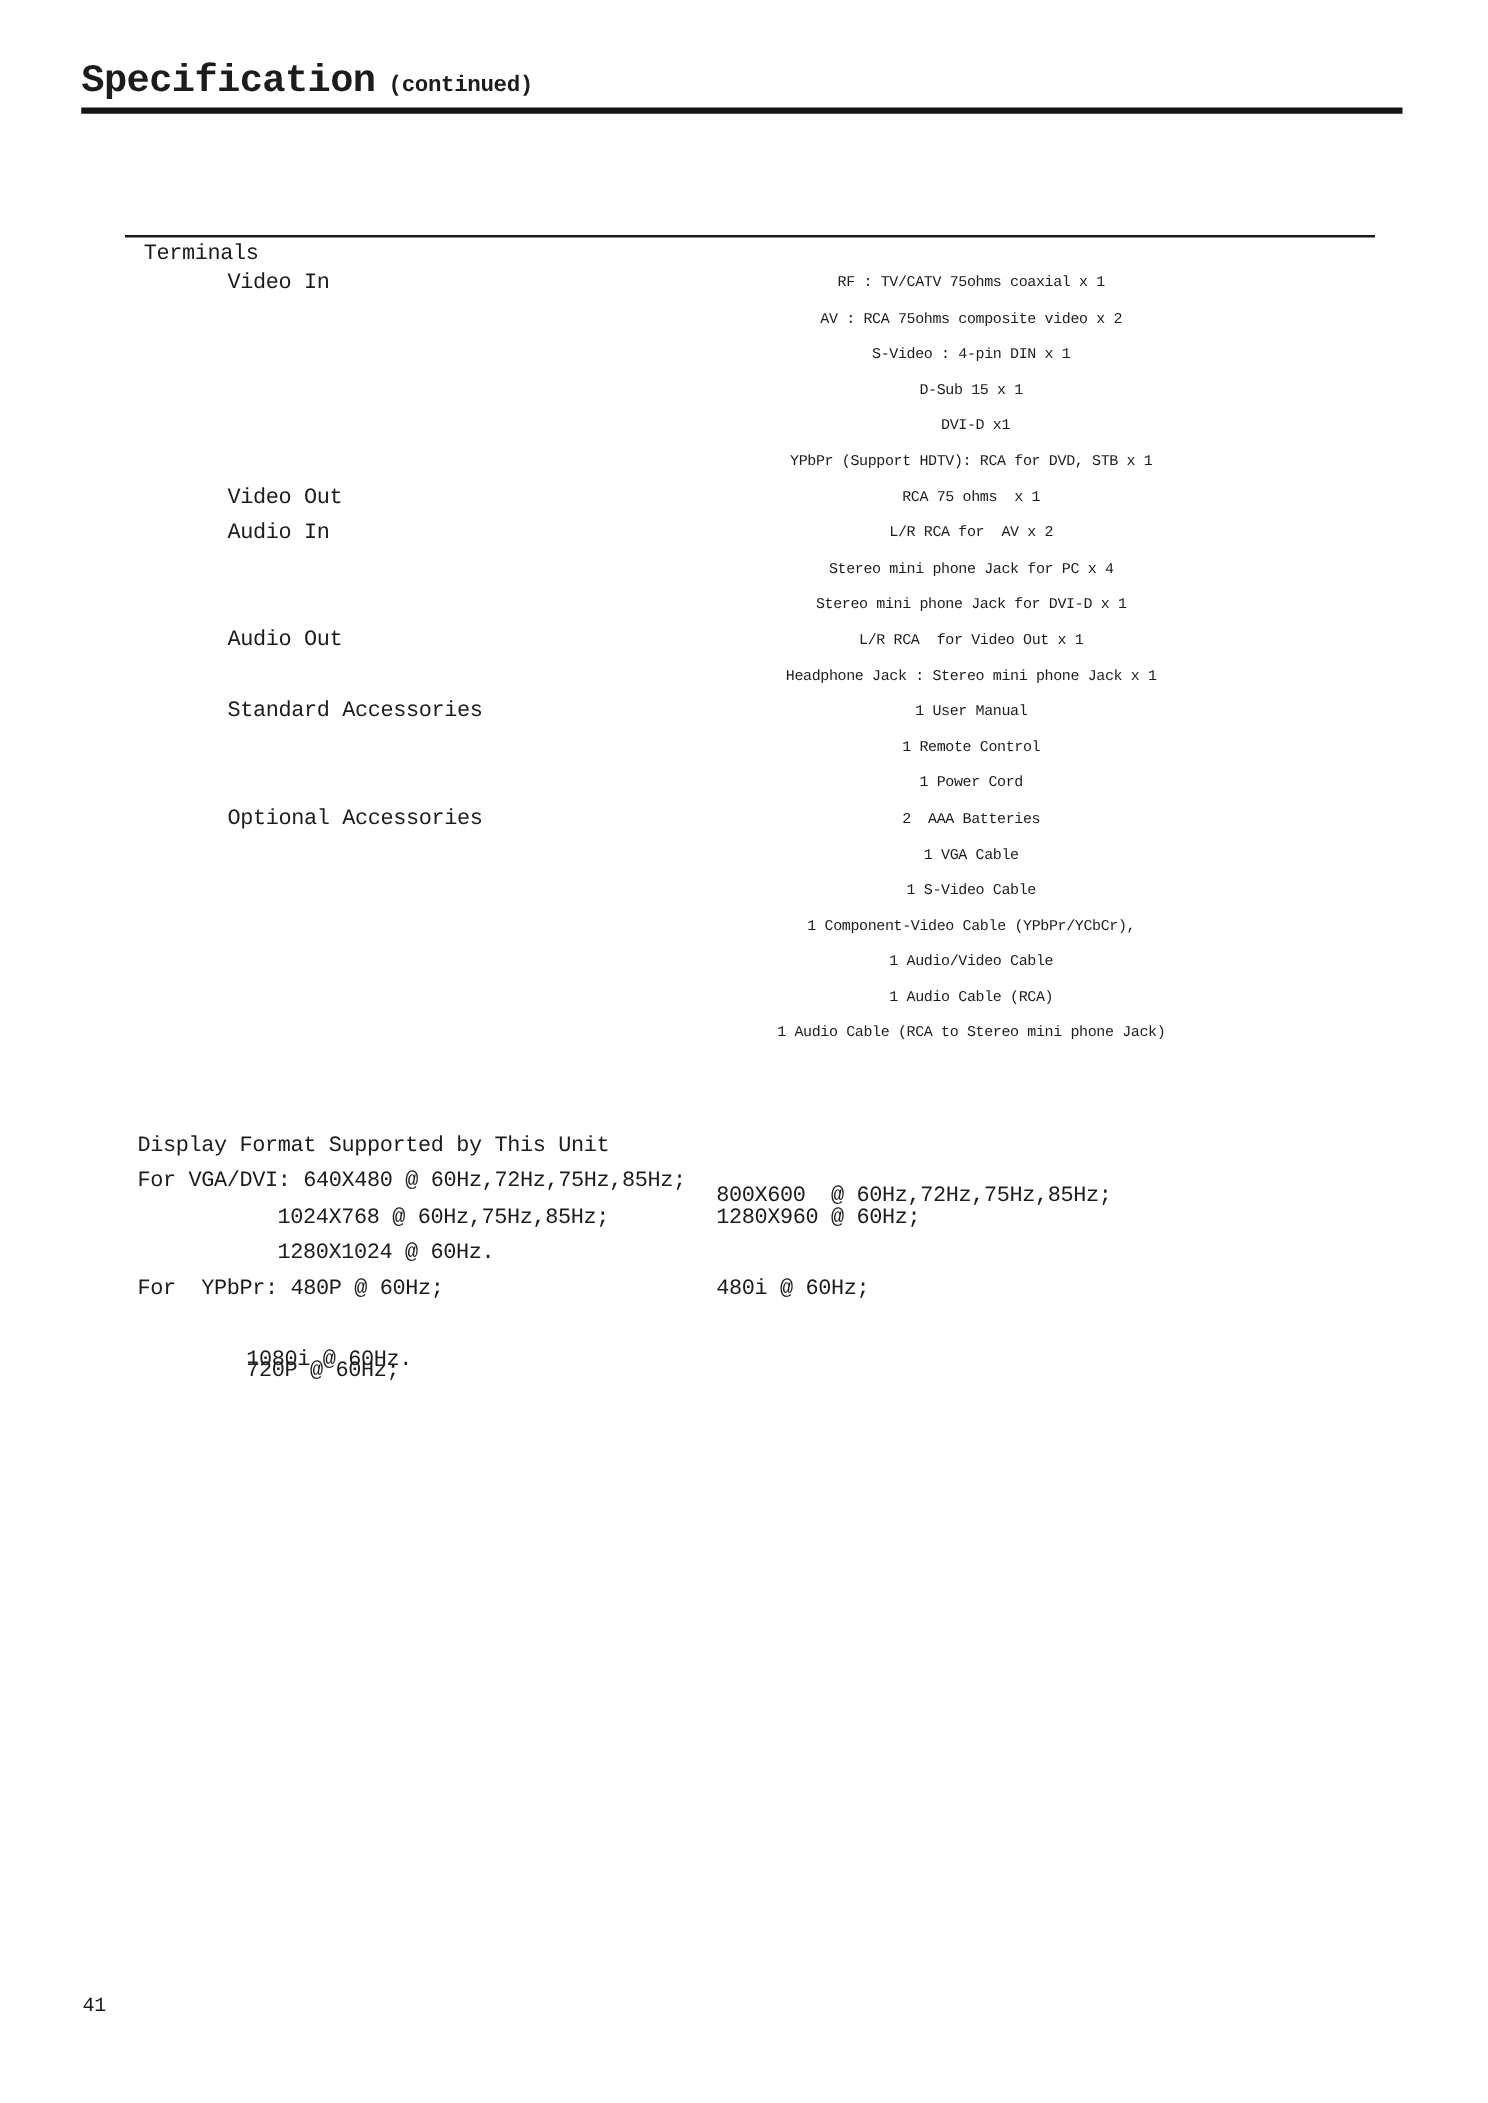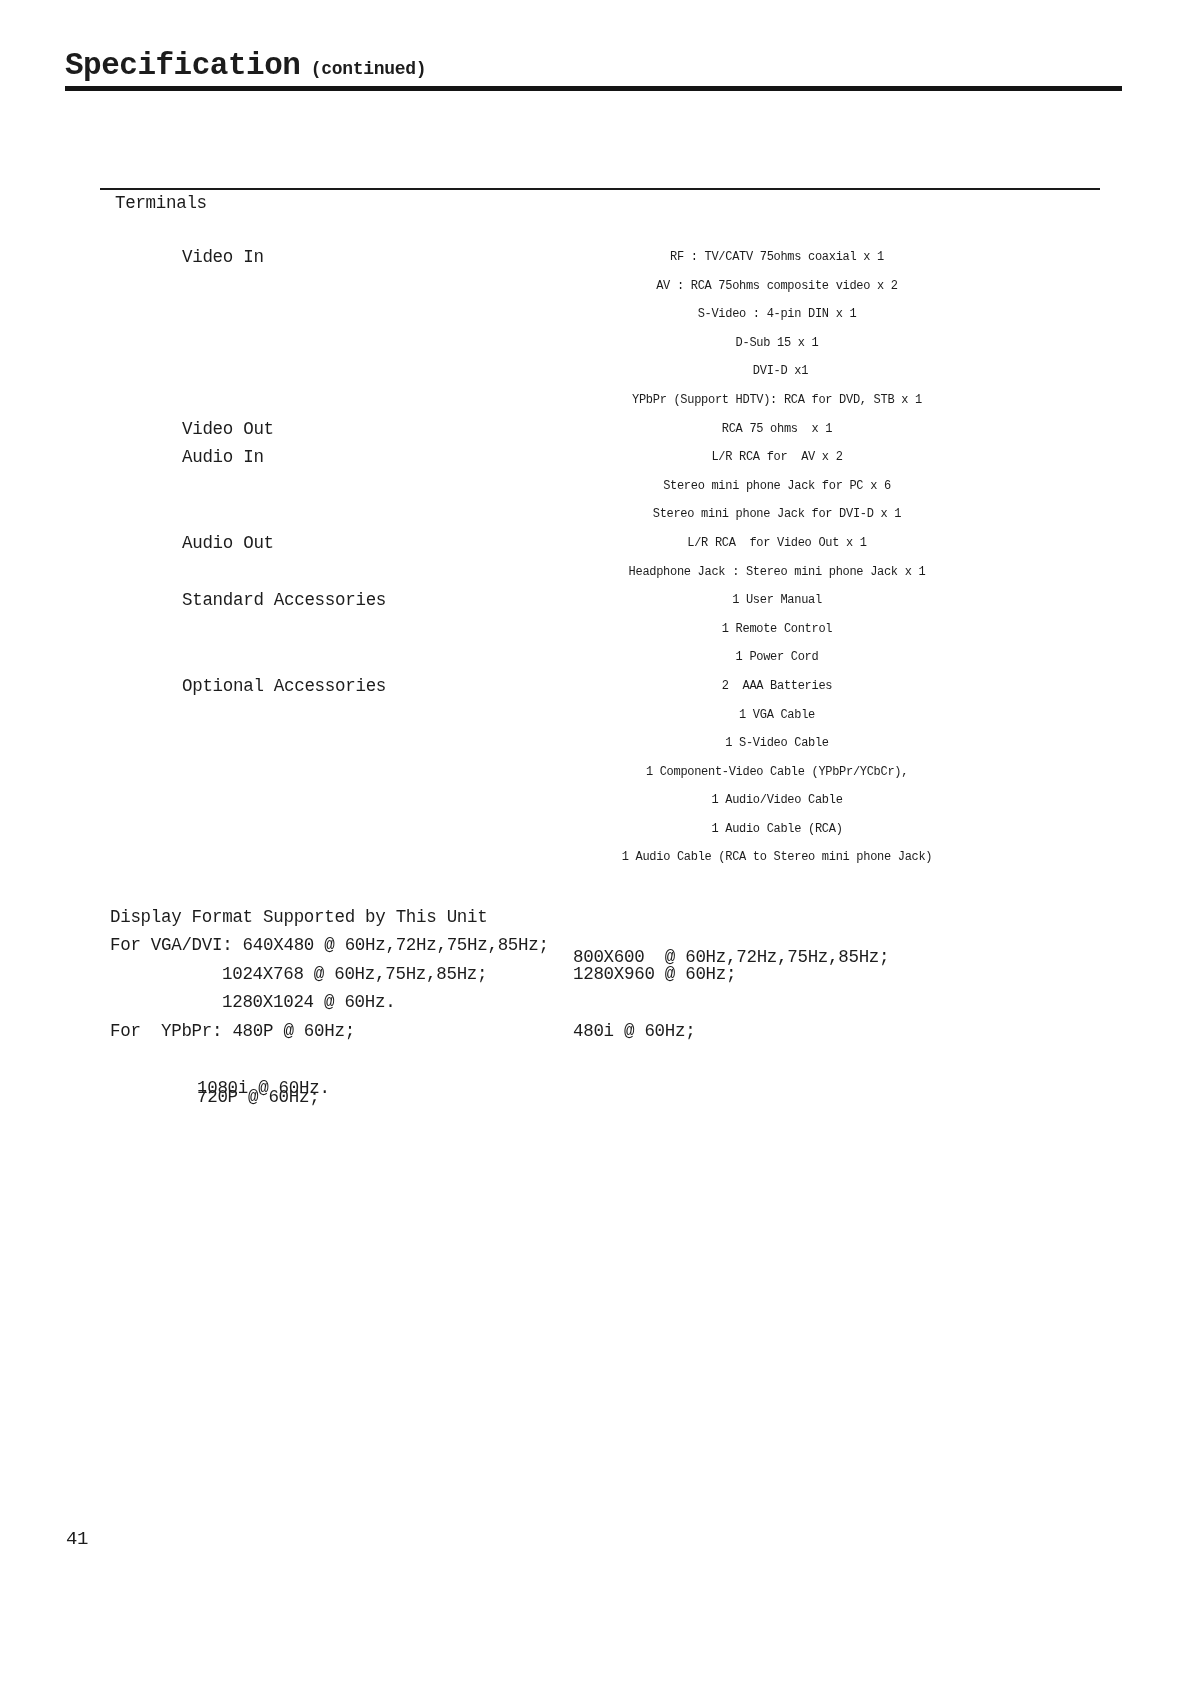--- a/index.html
+++ b/index.html
@@ -51,21 +51,20 @@
     left: 115px;
     top: 193px;
     font-size: 17.5px;
     letter-spacing: -0.3px;
   }
   .t-rows {
     position: absolute;
     left: 182px;
     top: 212px;
     width: 960px;
-    margin-top: 31px;
   }
   .t-row { display: flex; }
   .t-label {
     flex: 0 0 230px;
     font-size: 17.5px;
     line-height: 28.6px;
     letter-spacing: -0.3px;
     white-space: pre;
   }
   .t-lines { flex: 1; }
@@ -79,22 +78,22 @@
   .df-line {
     position: absolute;
     font-size: 17.5px;
     line-height: 28.6px;
     letter-spacing: -0.3px;
     white-space: pre;
   }
   .page-number {
     position: absolute;
     left: 66px;
-    top: 1528px;
-    font-size: 19px;
+    top: 1596px;
+    font-size: 16px;
     letter-spacing: -0.3px;
   }
 </style>
 </head>
 <body>
 
 <div class="page">
 
   <div class="doc-title"><span>Specification</span><span class="suffix"> (continued)</span></div>
   <div class="title-rule"></div>
@@ -120,21 +119,21 @@
       <div class="t-label">Video Out</div>
       <div class="t-lines">
         <div class="t-line">RCA 75 ohms  x 1</div>
       </div>
     </div>
 
     <div class="t-row">
       <div class="t-label">Audio In</div>
       <div class="t-lines">
         <div class="t-line">L/R RCA for  AV x 2</div>
-        <div class="t-line">Stereo mini phone Jack for PC x 6</div>
+        <div class="t-line">Stereo mini phone Jack for PC x 4</div>
         <div class="t-line">Stereo mini phone Jack for DVI-D x 1</div>
       </div>
     </div>
 
     <div class="t-row">
       <div class="t-label">Audio Out</div>
       <div class="t-lines">
         <div class="t-line">L/R RCA  for Video Out x 1</div>
         <div class="t-line">Headphone Jack : Stereo mini phone Jack x 1</div>
       </div>

